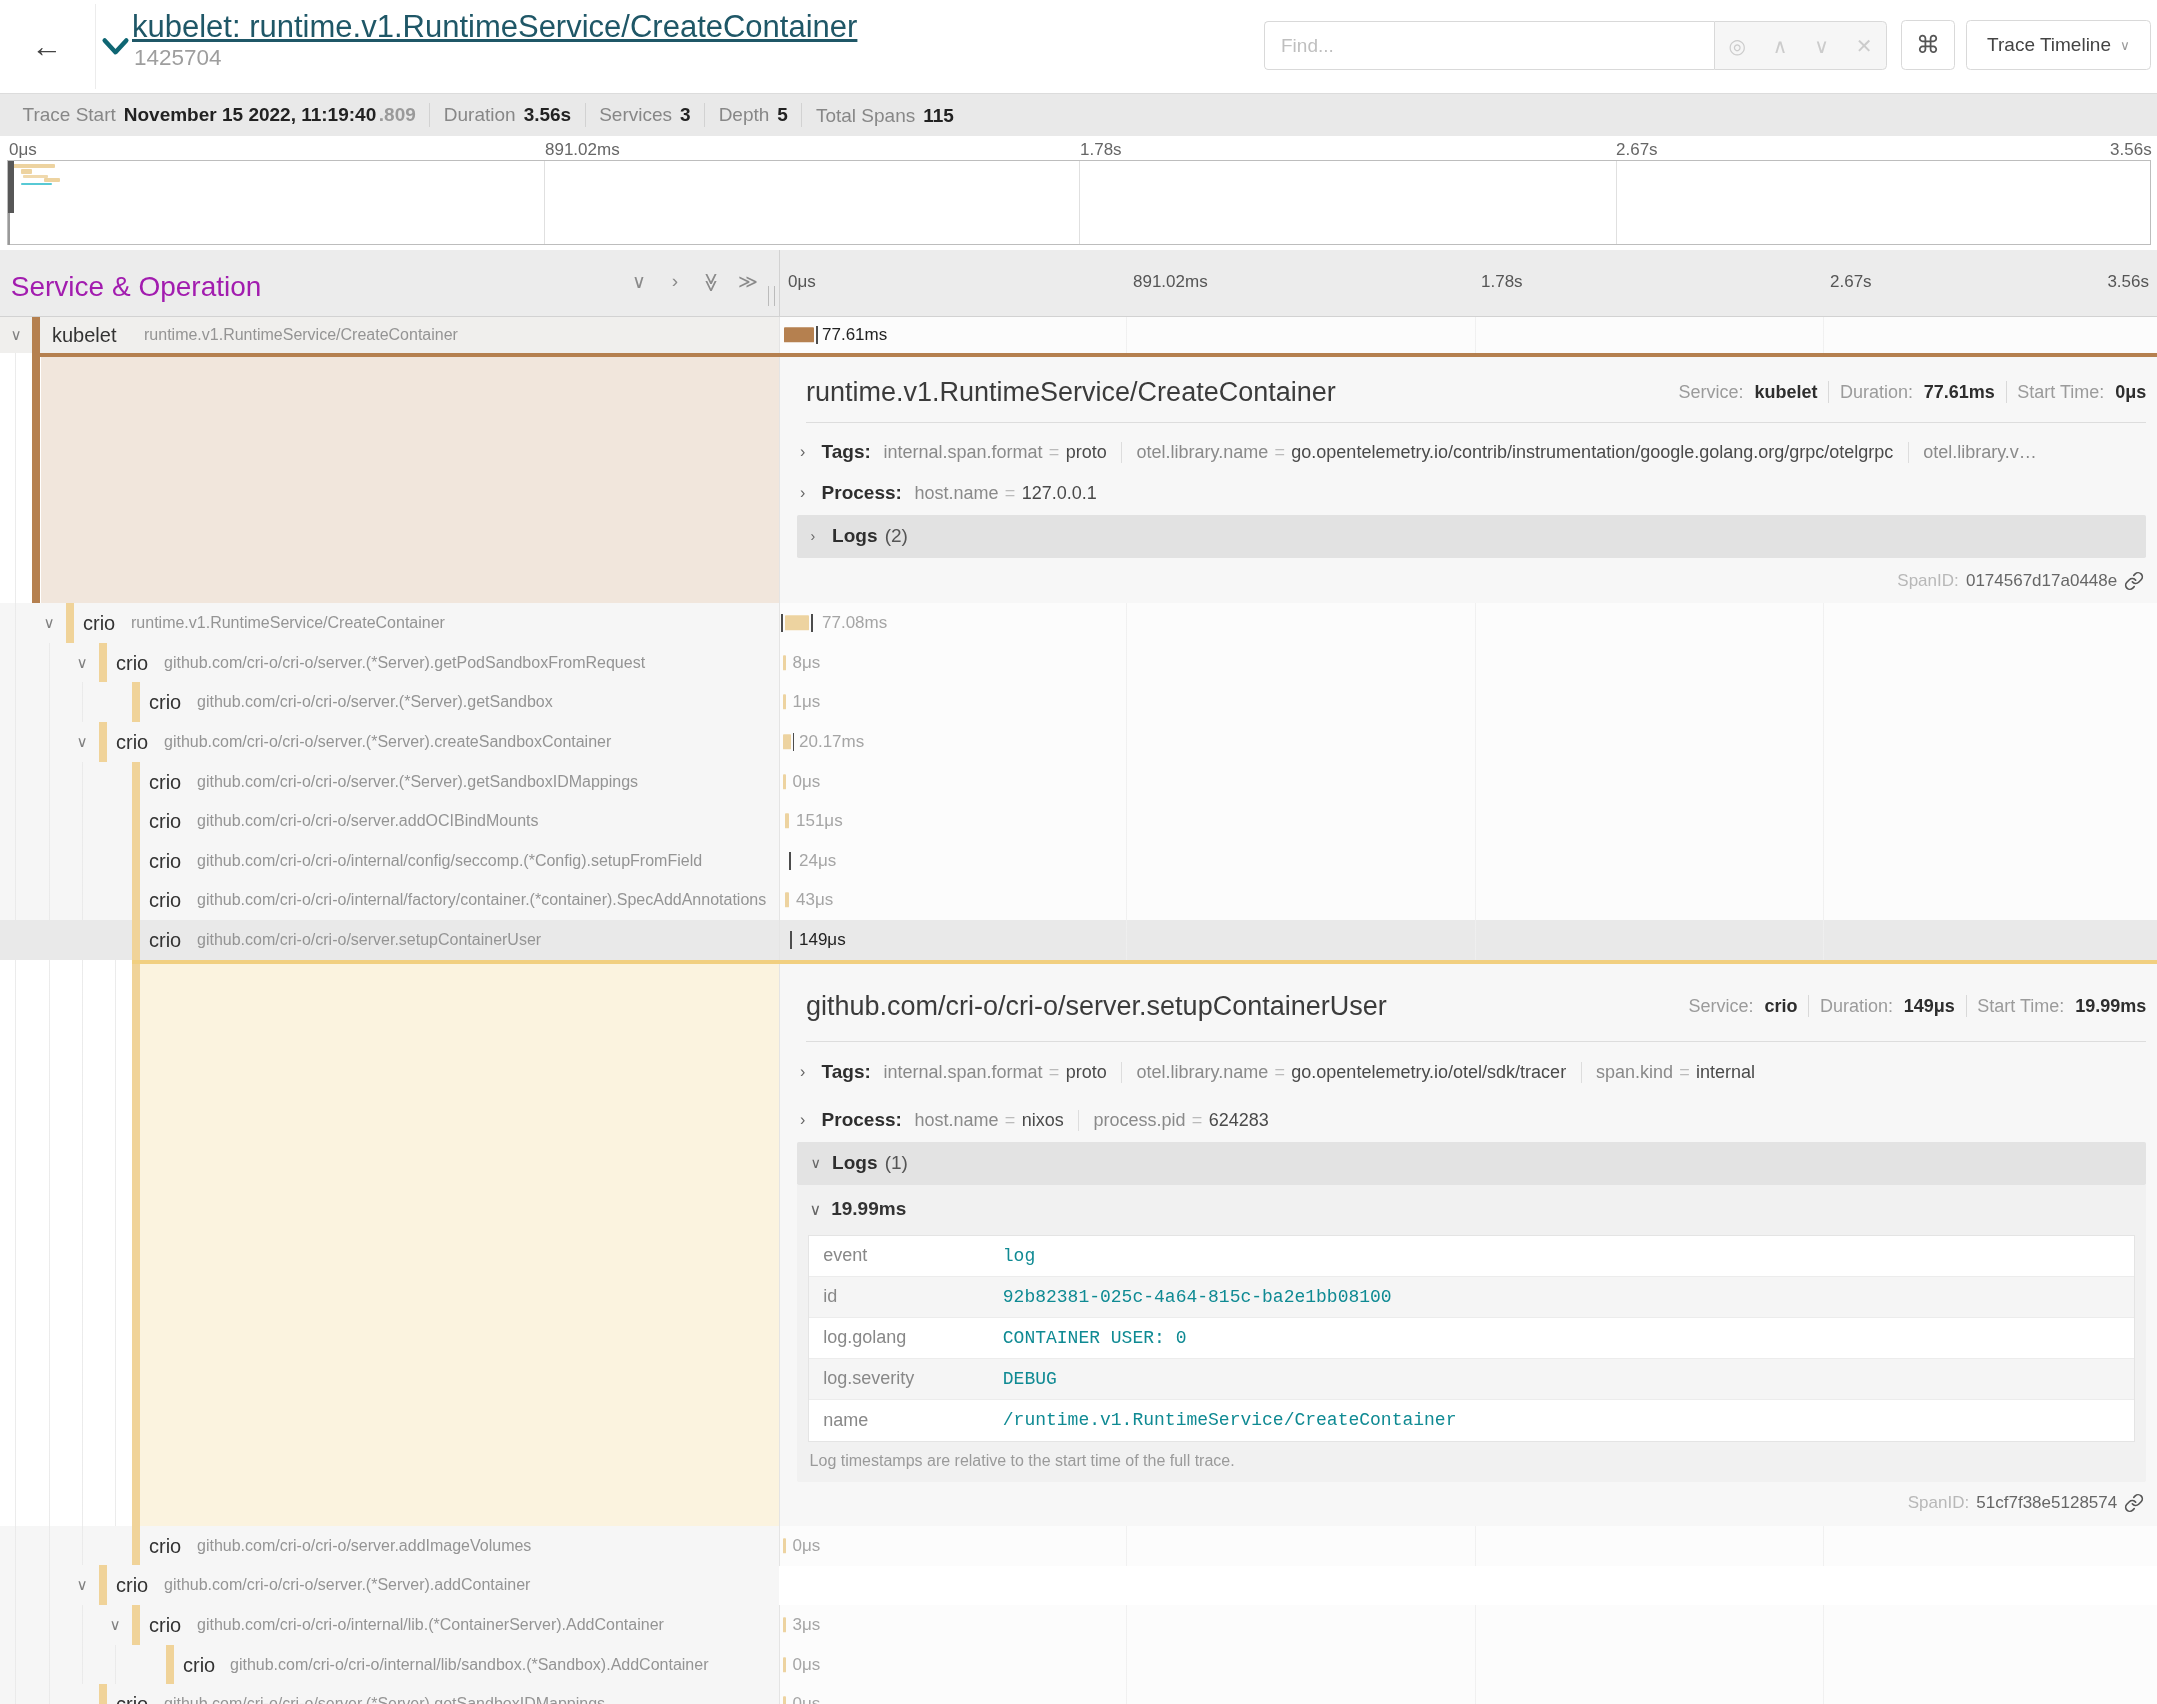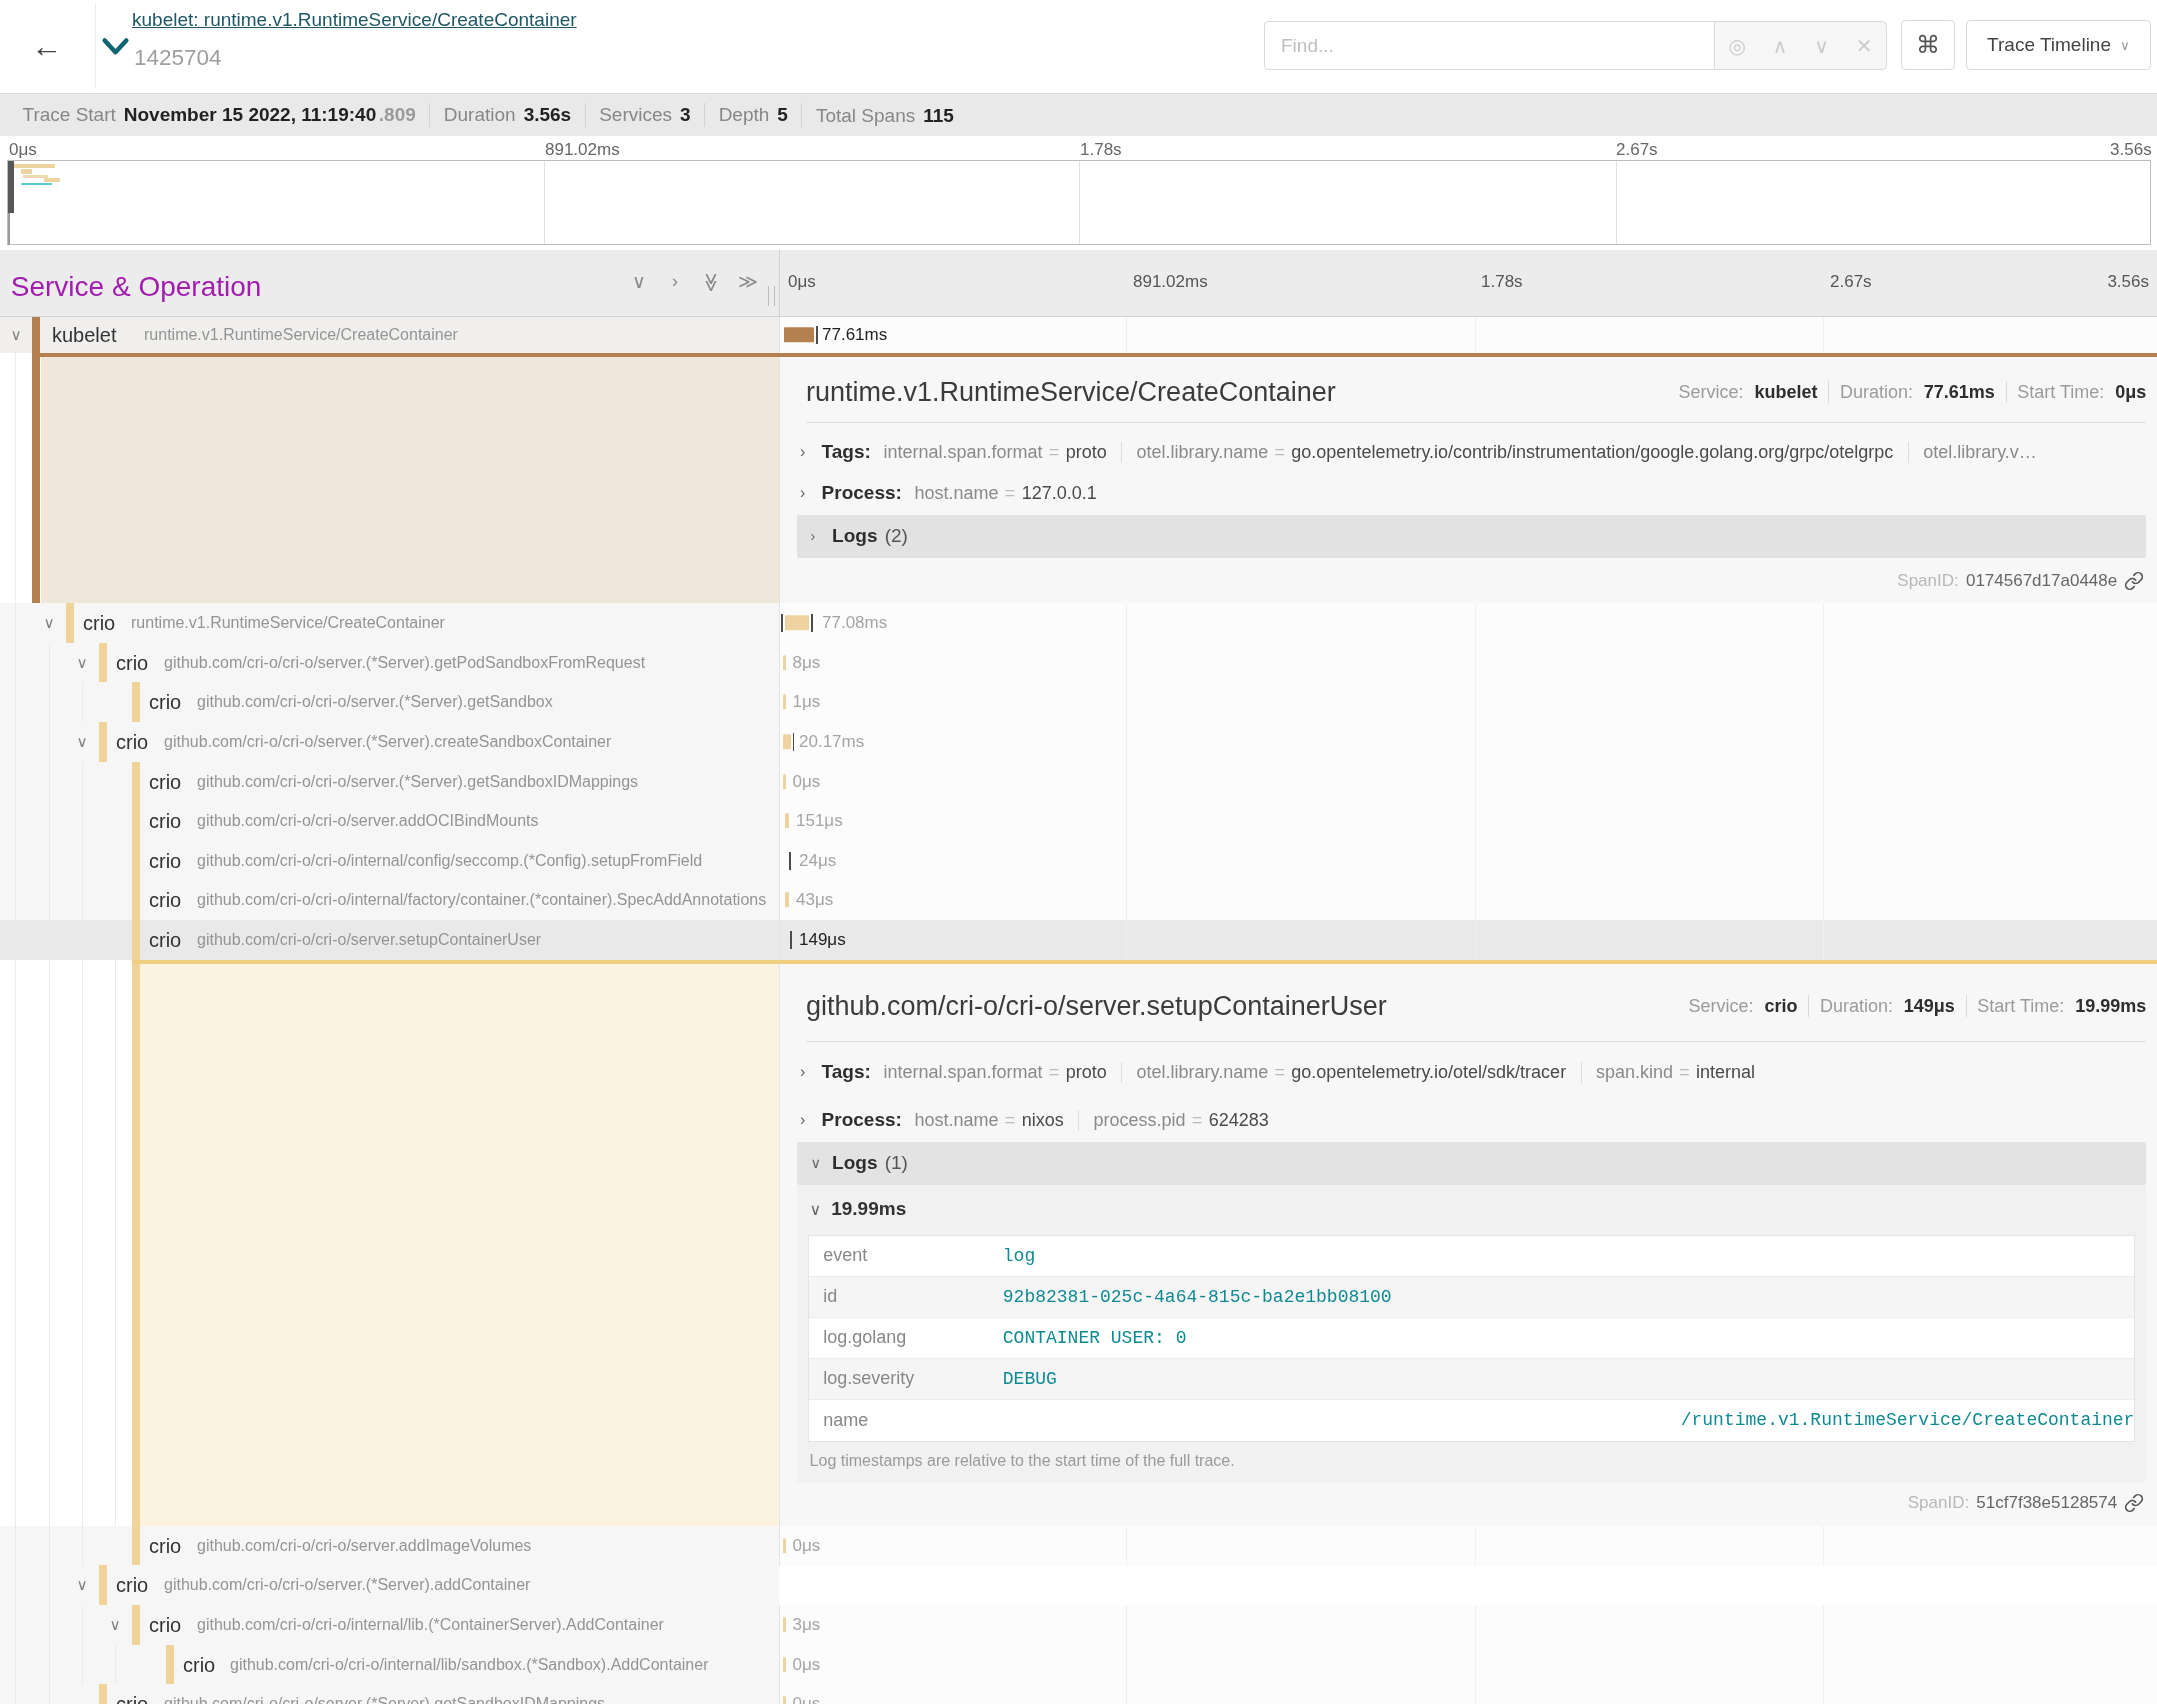--- a/index.html
+++ b/index.html
@@ -8,21 +8,21 @@
   .app { position:relative; width:2158px; height:1705px; background:#fff; }
   .abs { position:absolute; }
   .mono { font-family:"Liberation Mono", monospace; }
 
   
   .topbar { position:absolute; top:0; left:0; width:2158px; height:93px; background:#fff; }
   .back-btn { position:absolute; left:20px; top:27px; width:54px; height:40px; font-size:31px; color:#444;
     display:flex; align-items:center; justify-content:center; cursor:pointer; }
   .top-divider { position:absolute; left:95px; top:3.6px; width:0.9px; height:85px; background:#ececec; }
   .big-chev { position:absolute; left:101px; top:36px; cursor:pointer; }
-  .trace-title { position:absolute; left:132px; top:9px; font-size:19px; color:#1f5767;
+  .trace-title { position:absolute; left:132px; top:9px; font-size:31px; color:#1f5767;
     text-decoration:underline; cursor:pointer; white-space:nowrap; }
   .trace-id { position:absolute; left:134px; top:45px; font-size:22.5px; color:#9e9e9e; }
   .find-input { position:absolute; left:1264px; top:21px; width:450px; height:49px; border:0.9px solid #d9d9d9;
     border-right:none; border-radius:4.5px 0 0 4.5px; padding:0 16px; font-size:19px; color:#444; background:#fff;
     font-family:"Liberation Sans", sans-serif; }
   .find-input::placeholder { color:#bfbfbf; }
   .find-tools { position:absolute; left:1714px; top:21px; width:173px; height:49px; background:#f6f6f6;
     border:0.9px solid #d9d9d9; border-radius:0 4.5px 4.5px 0; display:flex; align-items:center;
     justify-content:space-around; color:#ccc; font-size:20px; }
   .find-tools span { cursor:pointer; }
@@ -121,21 +121,21 @@
   .logs-bar { position:absolute; left:17px; right:10.8px; height:43px; background:#e2e2e2; border-radius:1.8px;
     display:flex; align-items:center; padding-left:13.5px; cursor:pointer; }
   .logs-bar .kv-chev { font-size:14.4px; }
   .logs-word { font-weight:bold; font-size:19px; color:#2e2e2e; margin-right:7.2px;text-align:center; }
   .logs-count { font-size:19px; color:#555; }
   .logs-body { position:absolute; left:17px; right:10.8px; background:#f1f1f1; border-radius:0 0 1.8px 1.8px; }
   .log-entry-head { position:absolute; left:12.6px; display:flex; align-items:center; cursor:pointer; }
   .log-entry-head .t { font-weight:bold; font-size:19px; color:#333; }
   .log-table { position:absolute; left:10.8px; right:10.8px; background:#fff; border:0.9px solid #e4e4e4; }
   .lt-row { display:flex; height:41px; align-items:center; border-bottom:0.9px solid #ececec; }
-  .lt-row:last-child { border-bottom:none;justify-content:space-between; }
+  .lt-row:last-child { border-bottom:none; }
   .lt-row.alt { background:#f5f5f5; }
   .lt-key { width:194px; padding-left:14.4px; font-size:18px; color:#888; }
   .lt-val { font-size:18px; color:#0f8a93; }
   .logs-foot { position:absolute; left:12.6px; font-size:16px; color:#9a9a9a; }
   .spanid-row { position:absolute; right:12.6px; display:flex; align-items:center; gap:7.2px; font-size:17px; }
   .spanid-label { color:#b8b8b8; }
   .spanid-value { color:#666; }
   .link-icon { cursor:pointer; display:inline-flex; }
 </style>
 </head>

